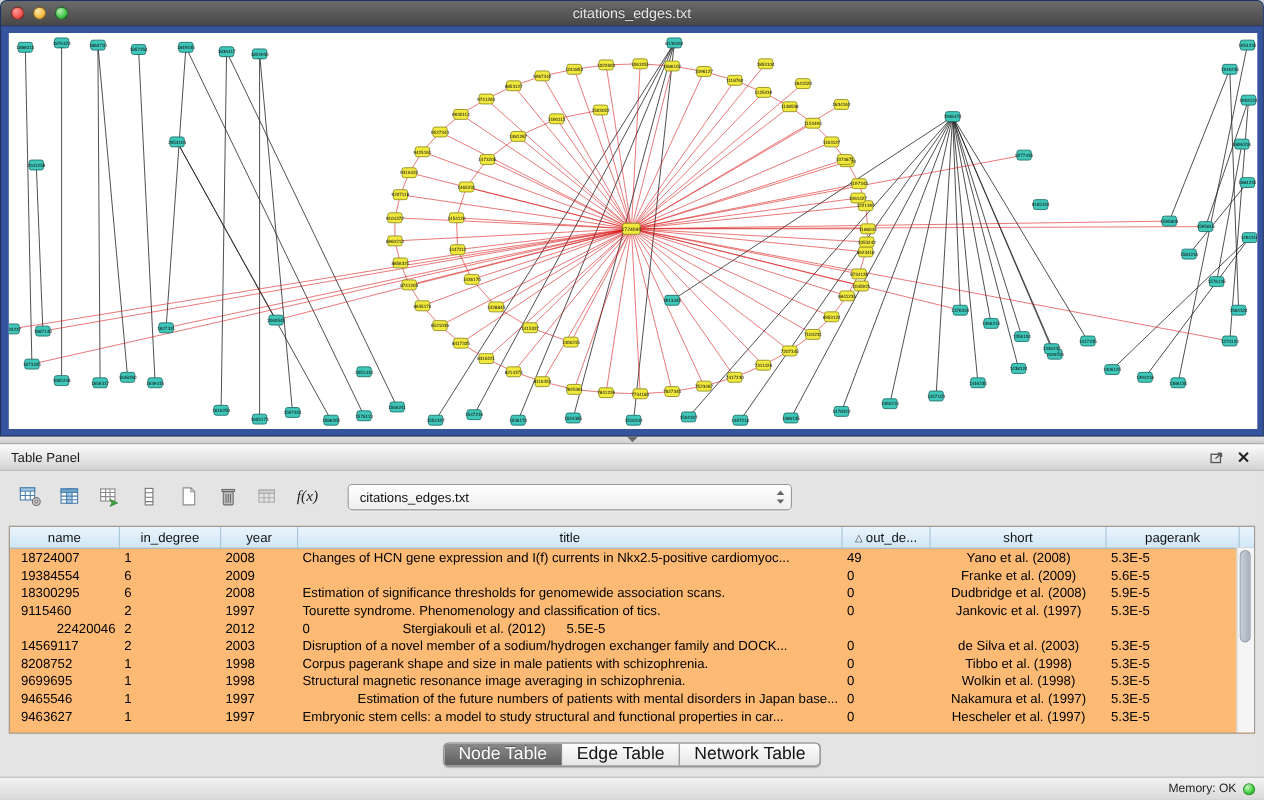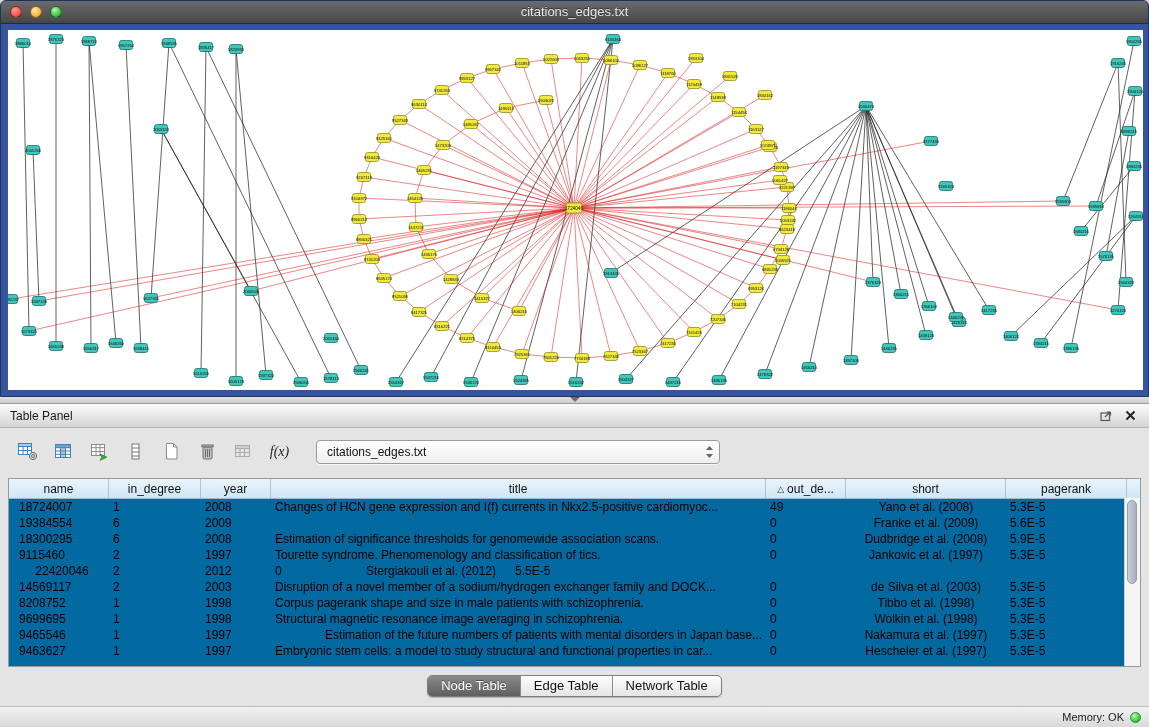--- a/index.html
+++ b/index.html
@@ -19,32 +19,32 @@
   .panel{position:absolute;top:403px;left:0;width:1149px;bottom:0;background:#e4e4e4;border-top:1px solid #9a9a9a;}
   .panel-header{height:23px;background:linear-gradient(#fbfbfb,#d4d4d4);border-bottom:1px solid #b2b2b2;display:flex;align-items:center;padding:0 10px;}
   .panel-title{font-size:12px;color:#1a1a1a;}
   .flex{flex:1;}
   .hdr-btn{display:flex;align-items:center;justify-content:center;width:18px;height:16px;cursor:default;margin-left:6px;}
   .toolbar{display:flex;align-items:center;gap:9px;padding:11px 0 9px 14px;}
   .tb-btn{width:27px;height:25px;display:flex;align-items:center;justify-content:center;border-radius:3px;}
   .fx{font-family:"Liberation Serif",serif;font-style:italic;font-size:14px;color:#222;}
   .net-select{margin-left:14px;width:392px;height:22px;background:linear-gradient(#ffffff,#efefef);border:1px solid #9b9b9b;border-radius:4px;display:flex;align-items:center;font-size:12px;color:#111;padding-left:10px;position:relative;box-shadow:0 1px 0 rgba(255,255,255,.7);}
   .sel-arrows{position:absolute;right:5px;top:4px;}
-  .table-area{margin:5px 8px 0 8px;background:#0369a1;border:1px solid #9a9a9a;height:187px;position:relative;overflow:hidden;}
+  .table-area{margin:5px 8px 0 8px;background:#fdba74;border:1px solid #9a9a9a;height:187px;position:relative;overflow:hidden;}
   .thead{display:flex;height:19px;background:linear-gradient(#eaf4fc,#cfe7f6);border-bottom:1px solid #9fb9ca;}
   .th{border-right:1px solid #a9c5d8;display:flex;align-items:center;justify-content:center;font-size:12px;color:#111;box-sizing:border-box;gap:3px;white-space:nowrap;overflow:hidden;}
   .th .sort{font-size:9px;color:#333;}
   .tr{display:flex;height:16px;}
   .td{font-size:12px;line-height:16px;padding:0 4px;white-space:nowrap;overflow:hidden;box-sizing:border-box;color:#000;}
   .td.name{padding-left:10px;}
   .vscroll{position:absolute;right:0;top:19px;bottom:0;width:15px;background:#f5f5f5;border-left:1px solid #d0d0d0;}
   .thumb{position:absolute;top:2px;left:2px;width:10px;height:84px;background:linear-gradient(90deg,#c9cfd8,#a7b0bd);border-radius:6px;border:1px solid #959fab;box-sizing:border-box;}
   .tabs-row{display:flex;justify-content:center;margin-top:8px;}
   .seg{display:flex;border:1px solid #7e7e7e;border-radius:5px;overflow:hidden;background:linear-gradient(#fefefe,#e4e4e4);box-shadow:0 1px 1px rgba(0,0,0,.2);}
-  .seg-btn{padding:1px 13px;font-size:13px;color:#111;border-right:1px solid #8a8a8a;height:18px;line-height:18px;}
+  .seg-btn{padding:1px 13px;font-size:16px;color:#111;border-right:1px solid #8a8a8a;height:18px;line-height:18px;}
   .seg-btn:last-child{border-right:none;}
   .seg-btn.selected{background:linear-gradient(#8a8a8a,#5f5f5f);color:#fff;text-shadow:0 -1px 0 rgba(0,0,0,.4);}
   .status-bar{position:absolute;bottom:0;left:0;width:100%;height:21px;background:linear-gradient(#f2f2f2,#d9d9d9);border-top:1px solid #bcbcbc;display:flex;align-items:center;justify-content:flex-end;padding-right:8px;box-sizing:border-box;gap:6px;}
   .memory-label{font-size:11px;color:#222;}
   .status-dot{width:11px;height:11px;border-radius:50%;background:radial-gradient(circle at 35% 30%,#c6f5bd,#41cf41 60%,#1f9b1f);border:1px solid #2d8f2d;box-sizing:border-box;}
 </style>
 </head>
 <body>
 
 <div class="window">
@@ -895,21 +895,21 @@
         <div class="tr">
           <div class="td name" style="width: 100px; text-align: left;">9115460</div>
           <div class="td" style="width: 92px; text-align: left;">2</div>
           <div class="td" style="width: 70px; text-align: left;">1997</div>
           <div class="td" style="width: 495px; text-align: left;">Tourette syndrome. Phenomenology and classification of tics.</div>
           <div class="td" style="width: 80px; text-align: left;">0</div>
           <div class="td" style="width: 160px; text-align: center;">Jankovic et al. (1997)</div>
           <div class="td" style="width: 121px; text-align: left;">5.3E-5</div>
         </div>
         <div class="tr">
-          <div class="td name" style="width: 100px; text-align: center;">22420046</div>
+          <div class="td name" style="width: 100px; text-align: right;">22420046</div>
           <div class="td" style="width: 92px; text-align: left;">2</div>
           <div class="td" style="width: 70px; text-align: left;">2012</div>
           <div class="td" style="width: 80px; text-align: left;">0</div>
           <div class="td" style="width: 160px; text-align: center;">Stergiakouli et al. (2012)</div>
           <div class="td" style="width: 121px; text-align: left;">5.5E-5</div>
         </div>
         <div class="tr">
           <div class="td name" style="width: 100px; text-align: left;">14569117</div>
           <div class="td" style="width: 92px; text-align: left;">2</div>
           <div class="td" style="width: 70px; text-align: left;">2003</div>

